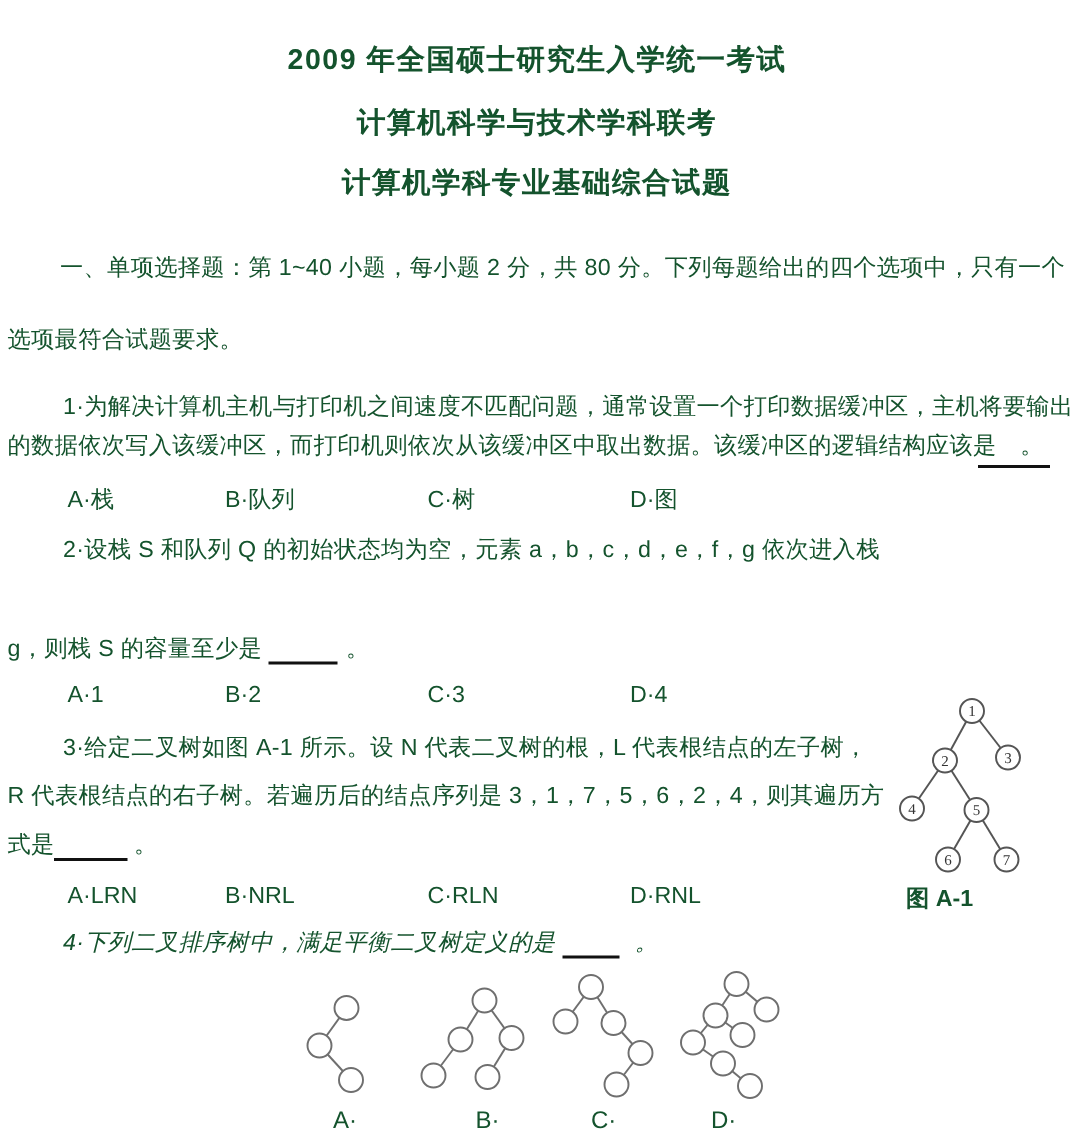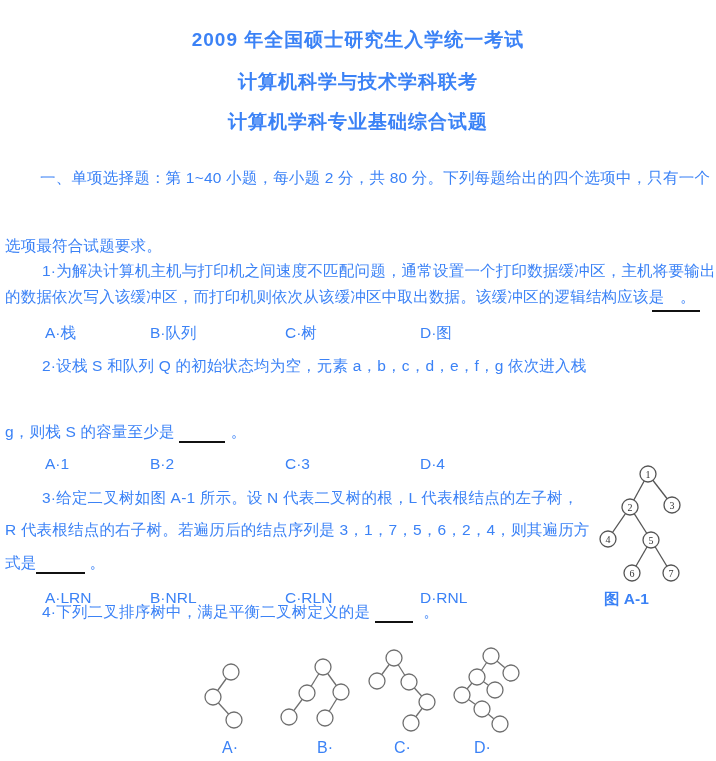--- a/index.html
+++ b/index.html
@@ -1,21 +1,21 @@
 <!DOCTYPE html>
 <html><head>
 <meta charset="utf-8">
 <style>
   html,body{margin:0;padding:0;background:#ffffff;}
   .page{
     position:relative;
     width:716px;height:761px;
     background:#ffffff;
     font-family:"Liberation Sans","DejaVu Sans",sans-serif;
-    color:#3b82f6;
+    color:#14532d;
     overflow:hidden;
   }
   .abs{position:absolute;white-space:nowrap;}
   .title{left:0;right:0;text-align:center;font-weight:bold;font-size:19px;letter-spacing:1px;}
   .body-line{font-size:15.5px;letter-spacing:0.2px;}
   .opt-row{left:0;right:0;height:20px;font-size:15.5px;}
   .opt{position:absolute;top:0;white-space:nowrap;}
   .opt-a{left:45px;}
   .opt-b{left:150px;}
   .opt-c{left:285px;}
@@ -39,21 +39,21 @@
 </head>
 <body>
 
 <div class="page">
 
   <div class="abs title" style="top:27px;">2009 年全国硕士研究生入学统一考试</div>
   <div class="abs title" style="top:109px;">计算机学科专业基础综合试题</div>
   <div class="abs title" style="top:69px;">计算机科学与技术学科联考</div>
 
   <div class="abs body-line" style="top:168px;left:40px;">一、单项选择题：第 1~40 小题，每小题 2 分，共 80 分。下列每题给出的四个选项中，只有一个</div>
-  <div class="abs body-line" style="top:216px;left:5px;margin-top:20px;">选项最符合试题要求。</div>
+  <div class="abs body-line" style="top:216px;left:5px;">选项最符合试题要求。</div>
 
   <div class="abs body-line" style="top:261px;left:42px;">1·为解决计算机主机与打印机之间速度不匹配问题，通常设置一个打印数据缓冲区，主机将要输出</div>
   <div class="abs body-line" style="top:287px;left:5px;">的数据依次写入该缓冲区，而打印机则依次从该缓冲区中取出数据。该缓冲区的逻辑结构应该是　。</div>
   <div class="uline" style="left:652px;top:310px;width:48px;"></div>
   <div class="abs opt-row" style="top:323px;">
     <span class="opt opt-a">A·栈</span>
     <span class="opt opt-b">B·队列</span>
     <span class="opt opt-c">C·树</span>
     <span class="opt opt-d">D·图</span>
   </div>
@@ -98,21 +98,21 @@
       <text x="13" y="84.5" text-anchor="middle" font-size="10" fill="#333333" font-family="&quot;Liberation Serif&quot;,&quot;DejaVu Serif&quot;,serif">4</text>
       <circle cx="56" cy="82" r="8" fill="#ffffff" stroke="#555555" stroke-width="1.3"></circle>
       <text x="56" y="85.5" text-anchor="middle" font-size="10" fill="#333333" font-family="&quot;Liberation Serif&quot;,&quot;DejaVu Serif&quot;,serif">5</text>
       <circle cx="37" cy="115" r="8" fill="#ffffff" stroke="#555555" stroke-width="1.3"></circle>
       <text x="37" y="118.5" text-anchor="middle" font-size="10" fill="#333333" font-family="&quot;Liberation Serif&quot;,&quot;DejaVu Serif&quot;,serif">6</text>
       <circle cx="76" cy="115" r="8" fill="#ffffff" stroke="#555555" stroke-width="1.3"></circle>
       <text x="76" y="118.5" text-anchor="middle" font-size="10" fill="#333333" font-family="&quot;Liberation Serif&quot;,&quot;DejaVu Serif&quot;,serif">7</text>
     </svg>
   <div class="abs fig-caption" style="left:604px;top:589px;">图 A-1</div>
 
-  <div class="abs body-line" style="top:602px;left:42px;">
+  <div class="abs body-line" style="top:618px;left:42px;font-style:italic;">
     <span>4·下列二叉排序树中，满足平衡二叉树定义的是</span><span class="blank blank-q4"></span><span class="after-blank-q4">。</span>
   </div>
 
   <svg id="fig-trees-svg" class="abs" style="left:190px;top:645px;" width="330" height="92" viewBox="0 0 330 92">
       <g>
         <line x1="41" y1="27" x2="23" y2="52" stroke="#6f6f6f" stroke-width="1.3"></line>
         <line x1="23" y1="52" x2="44" y2="75" stroke="#6f6f6f" stroke-width="1.3"></line>
         <circle cx="41" cy="27" r="8" fill="#ffffff" stroke="#6f6f6f" stroke-width="1.3"></circle>
         <circle cx="23" cy="52" r="8" fill="#ffffff" stroke="#6f6f6f" stroke-width="1.3"></circle>
         <circle cx="44" cy="75" r="8" fill="#ffffff" stroke="#6f6f6f" stroke-width="1.3"></circle>

